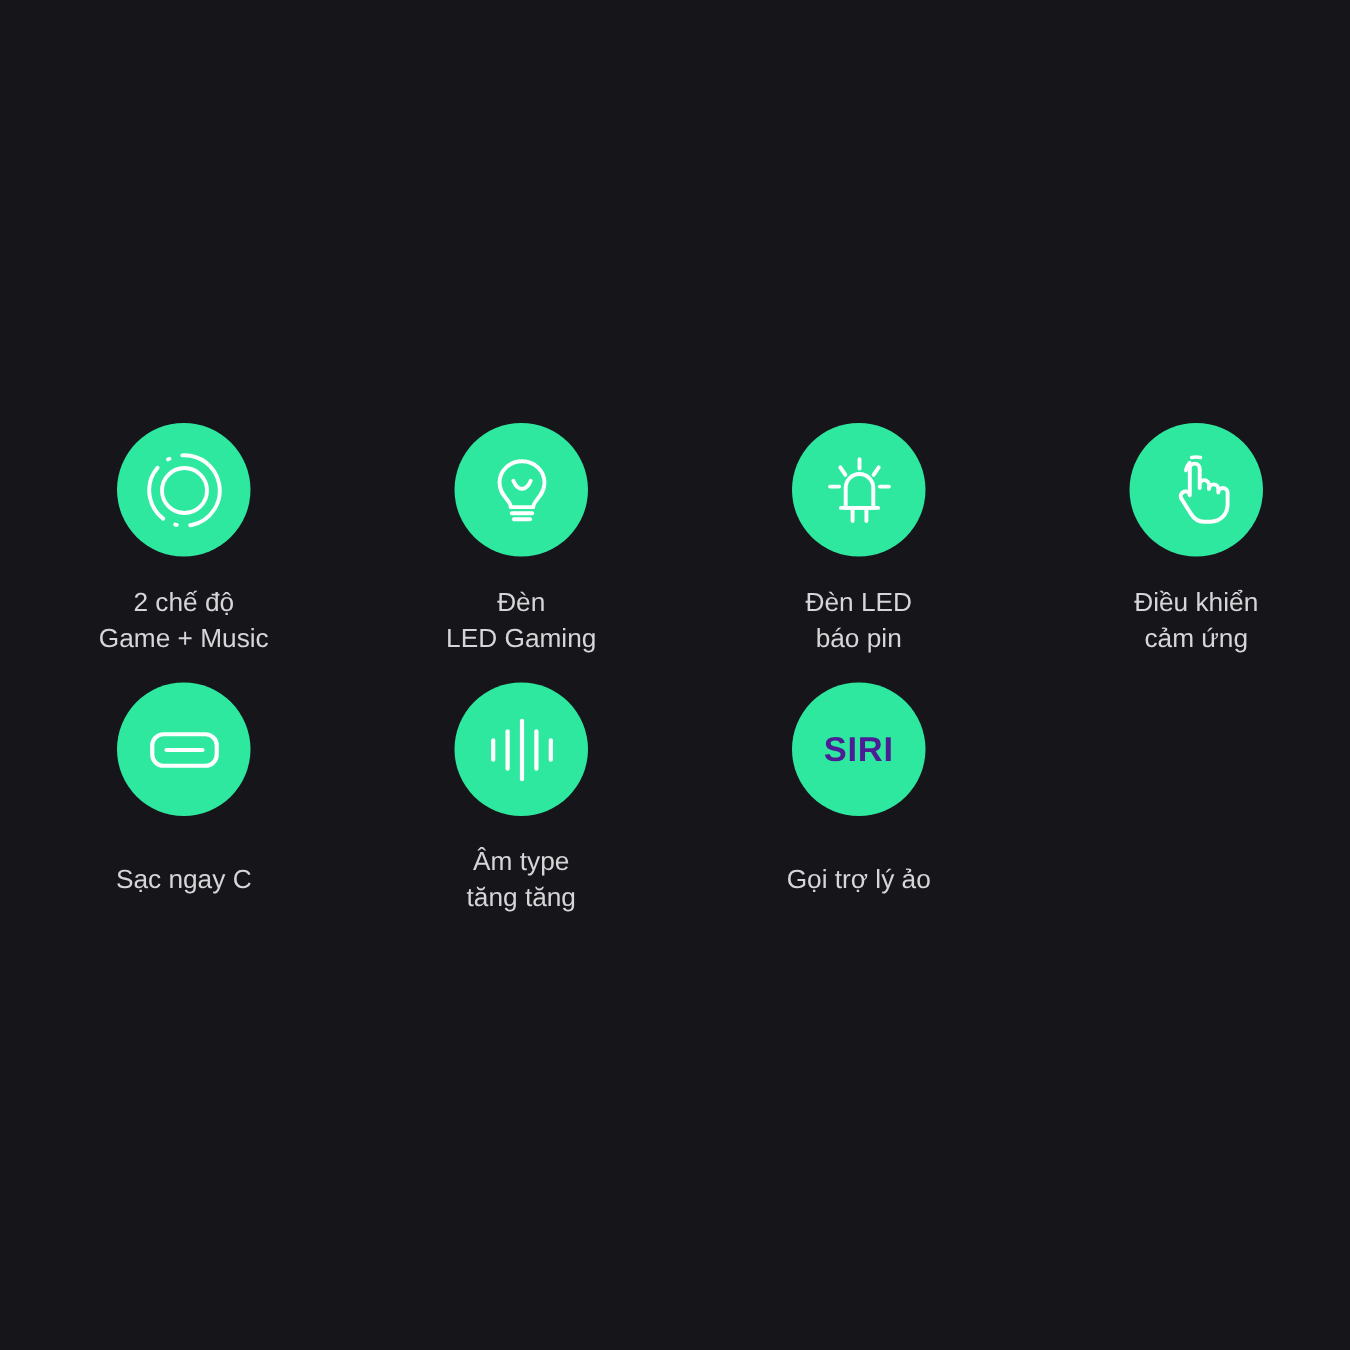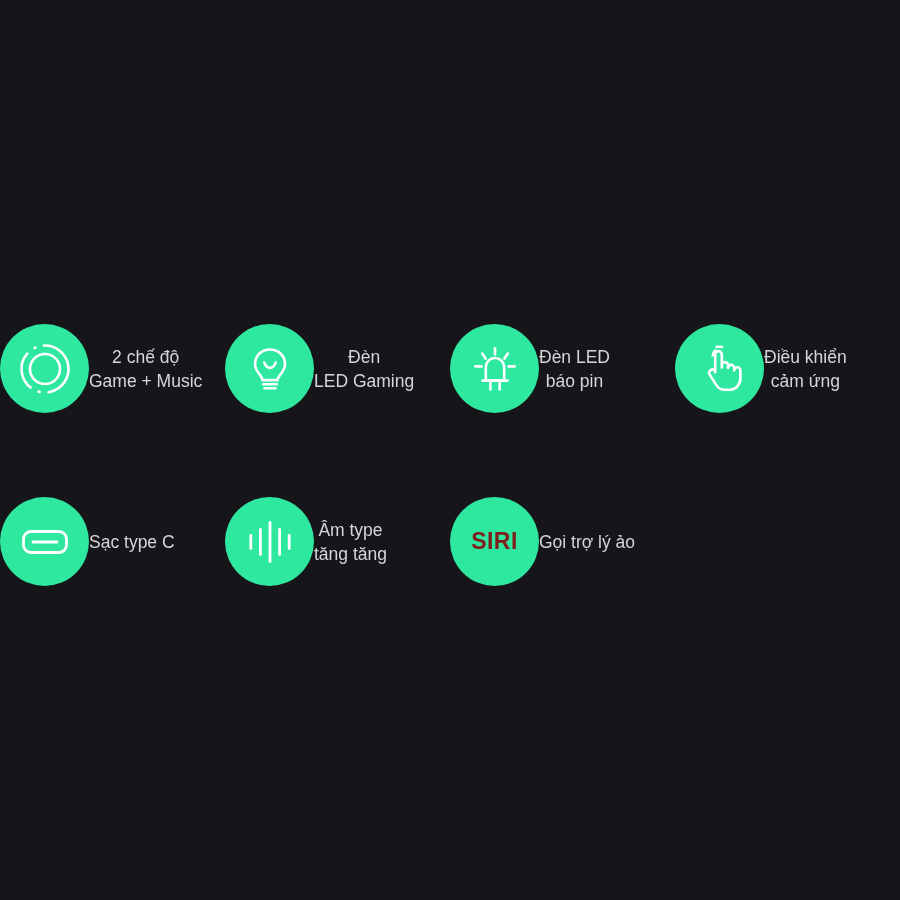--- a/index.html
+++ b/index.html
@@ -23,42 +23,44 @@
     position: absolute;
     left: 0;
     top: 282px;
     width: 900px;
     display: grid;
     grid-template-columns: repeat(4, 225px);
     grid-template-rows: 173px 173px;
   }
   .feature-item {
     display: flex;
+    flex-direction: column;
     align-items: center;
     justify-content: flex-start;
+    padding-left: 20px;
   }
   .icon-circle {
     width: 89px;
     height: 89px;
     border-radius: 50%;
     background: #2fe8a0;
     display: flex;
     align-items: center;
     justify-content: center;
     flex: 0 0 auto;
   }
   .icon-circle svg {
     display: block;
   }
   .siri-text {
     font-family: "Liberation Sans", sans-serif;
     font-size: 23px;
     font-weight: 700;
     letter-spacing: 0.5px;
-    color: #7f1d1d;
+    color: #4c1d95;
     line-height: 1;
     text-align: center;
   }
   .feature-label {
     margin-top: 0;
     height: 84px;
     display: flex;
     flex-direction: column;
     align-items: center;
     justify-content: center;
@@ -151,21 +153,21 @@
     </div>
 
     <div class="feature-item">
       <div class="icon-circle">
         <svg width="58" height="58" viewBox="0 0 58 58" aria-hidden="true">
           <rect x="7.5" y="18.5" width="43" height="21" rx="7.5" ry="7.5" fill="none" stroke="#ffffff" stroke-width="2.8"></rect>
           <line x1="17" y1="29" x2="41" y2="29" stroke="#ffffff" stroke-width="2.8" stroke-linecap="round"></line>
         </svg>
       </div>
       <div class="feature-label">
-        <span>Sạc type C</span>
+        <span>Sạc ngay C</span>
       </div>
     </div>
 
     <div class="feature-item">
       <div class="icon-circle">
         <svg width="58" height="58" viewBox="0 0 58 58" aria-hidden="true">
           <line x1="9.8" y1="22.5" x2="9.8" y2="35.5" stroke="#ffffff" stroke-width="2.8" stroke-linecap="round"></line>
           <line x1="19.4" y1="16.5" x2="19.4" y2="41.5" stroke="#ffffff" stroke-width="2.8" stroke-linecap="round"></line>
           <line x1="29" y1="9.5" x2="29" y2="48.5" stroke="#ffffff" stroke-width="2.8" stroke-linecap="round"></line>
           <line x1="38.6" y1="16.5" x2="38.6" y2="41.5" stroke="#ffffff" stroke-width="2.8" stroke-linecap="round"></line>

